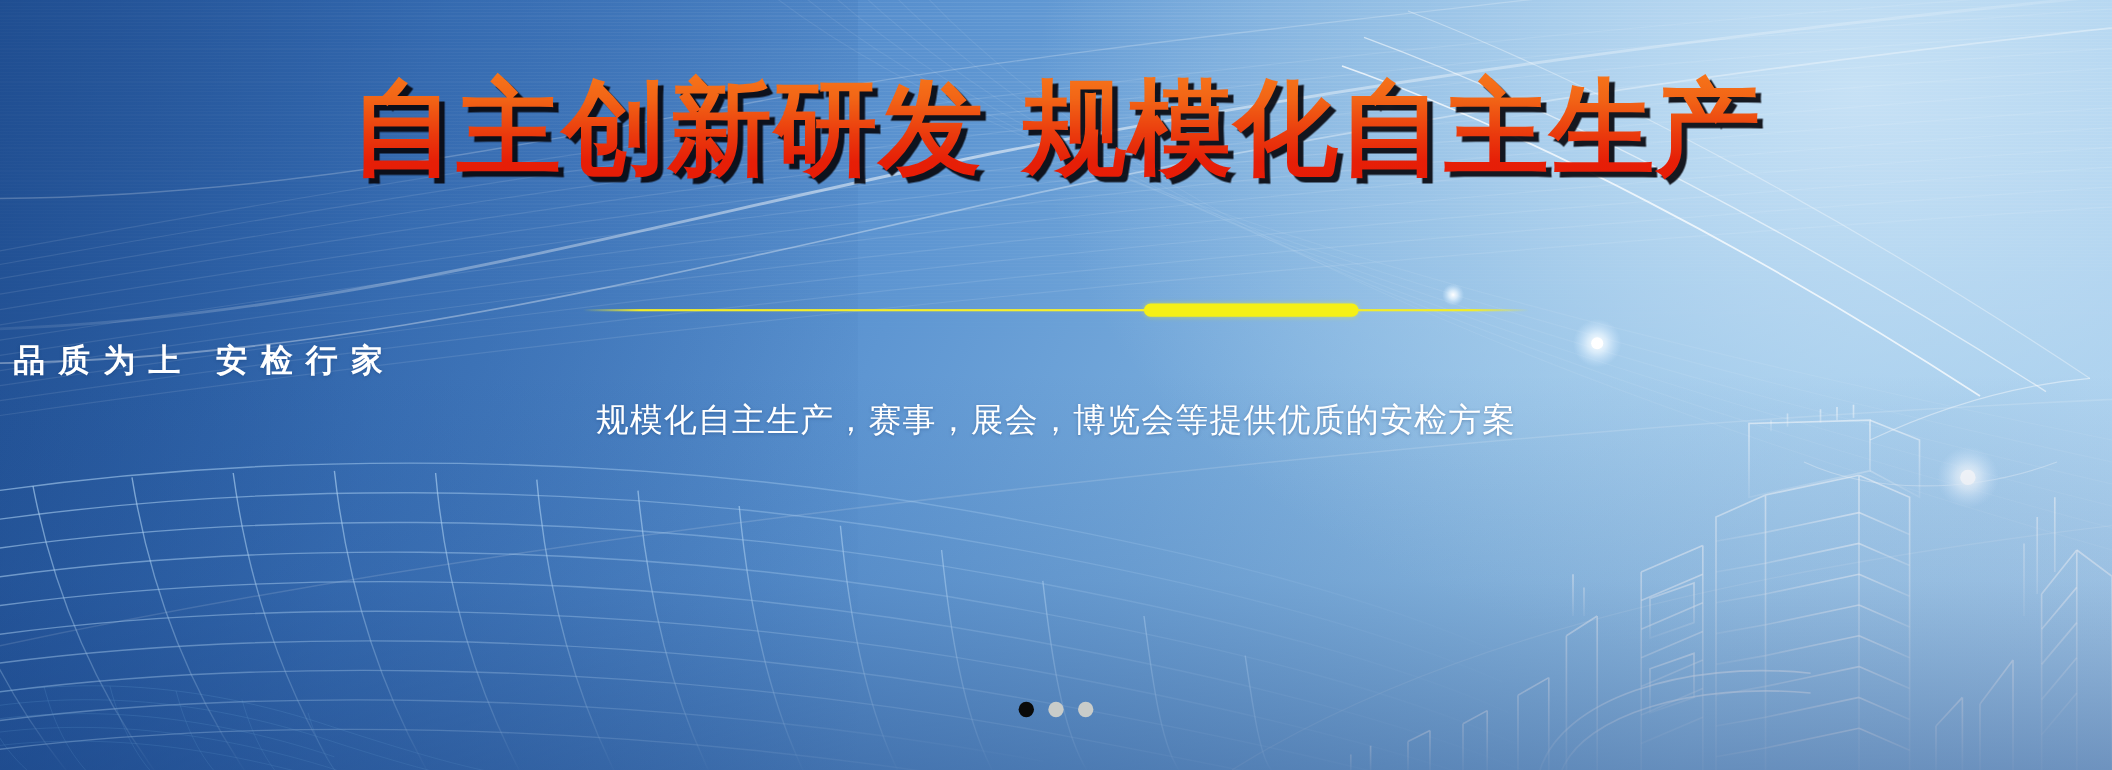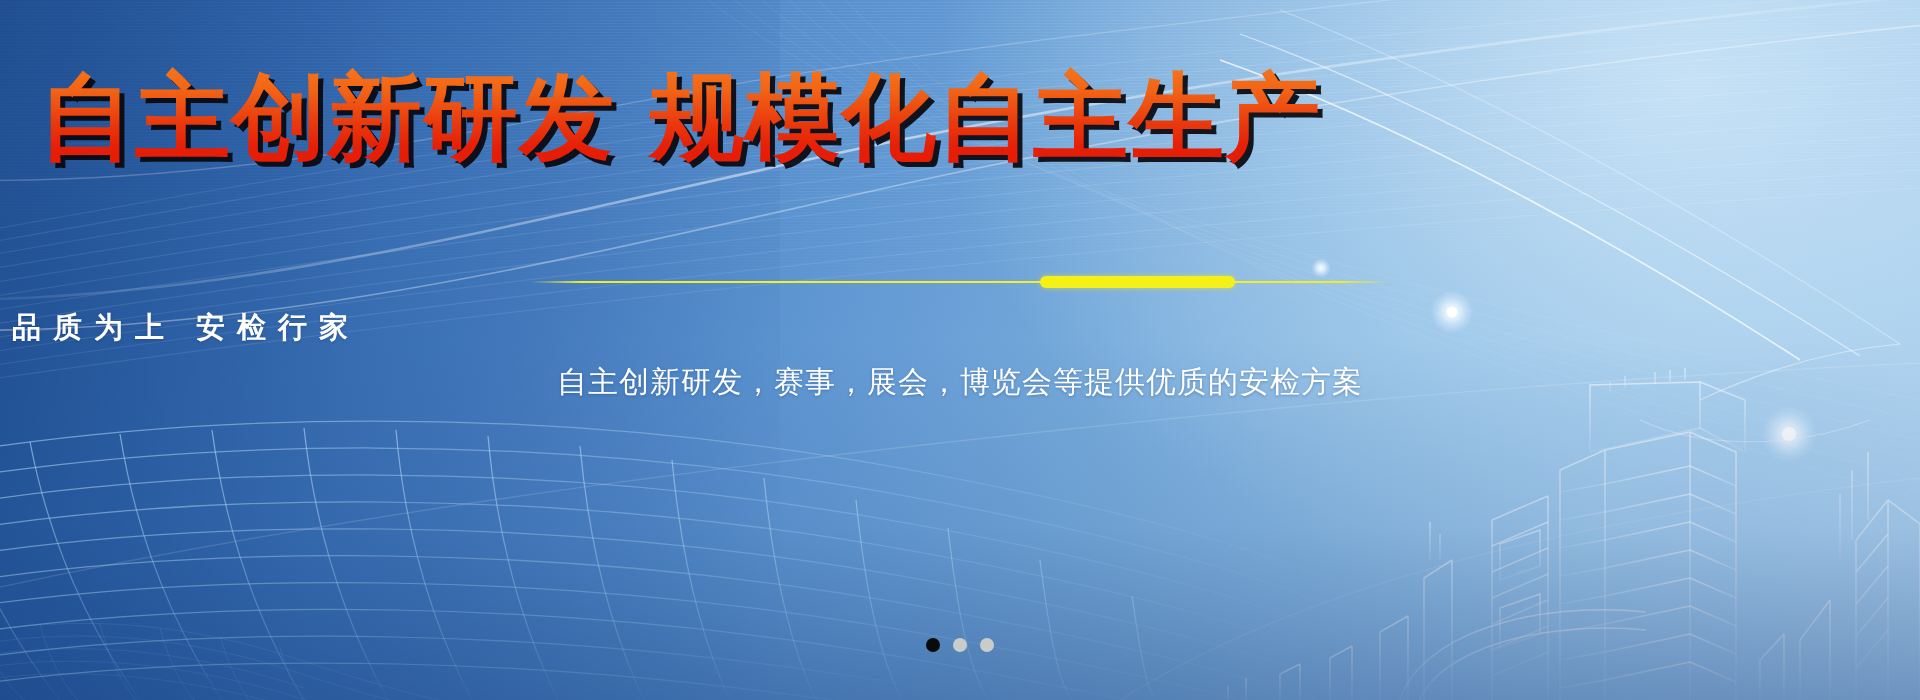--- a/index.html
+++ b/index.html
@@ -45,23 +45,22 @@
   }
   .bg-bottom-shade{
     position:absolute;left:0;bottom:0;width:100%;height:360px;
     background:linear-gradient(0deg, rgba(22,62,128,.45) 0%, rgba(30,76,146,.16) 48%, rgba(30,76,146,0) 100%);
   }
   .svg-layer{position:absolute;inset:0;width:1920px;height:700px;}
 
   
   .headline-wrap{
     position:absolute;left:0;top:64px;width:100%;
-    text-align:left;
+    text-align:center;
     z-index:6;
-    padding-left:39px;
   }
   .headline{
     display:inline-block;
     font-family:"DejaVu Sans","Liberation Sans",sans-serif;
     font-size:95px;
     font-weight:bold;
     line-height:1.12;
     letter-spacing:1px;
     white-space:nowrap;
     background:linear-gradient(180deg,
@@ -306,21 +305,21 @@
   <div class="headline-wrap">
     <div class="headline">自主创新研发 规模化自主生产</div>
   </div>
 
   <div class="divider">
     <div class="hair"></div>
     <div class="bold"></div>
   </div>
 
   <div class="sub-one">品质为上  安检行家</div>
-  <div class="sub-two">自主创新研发，赛事，展会，博览会等提供优质的安检方案</div>
+  <div class="sub-two">规模化自主生产，赛事，展会，博览会等提供优质的安检方案</div>
 
   <div class="dots">
     <span class="dot active"></span>
     <span class="dot"></span>
     <span class="dot"></span>
   </div>
 
 </div>
 
 </body></html>

